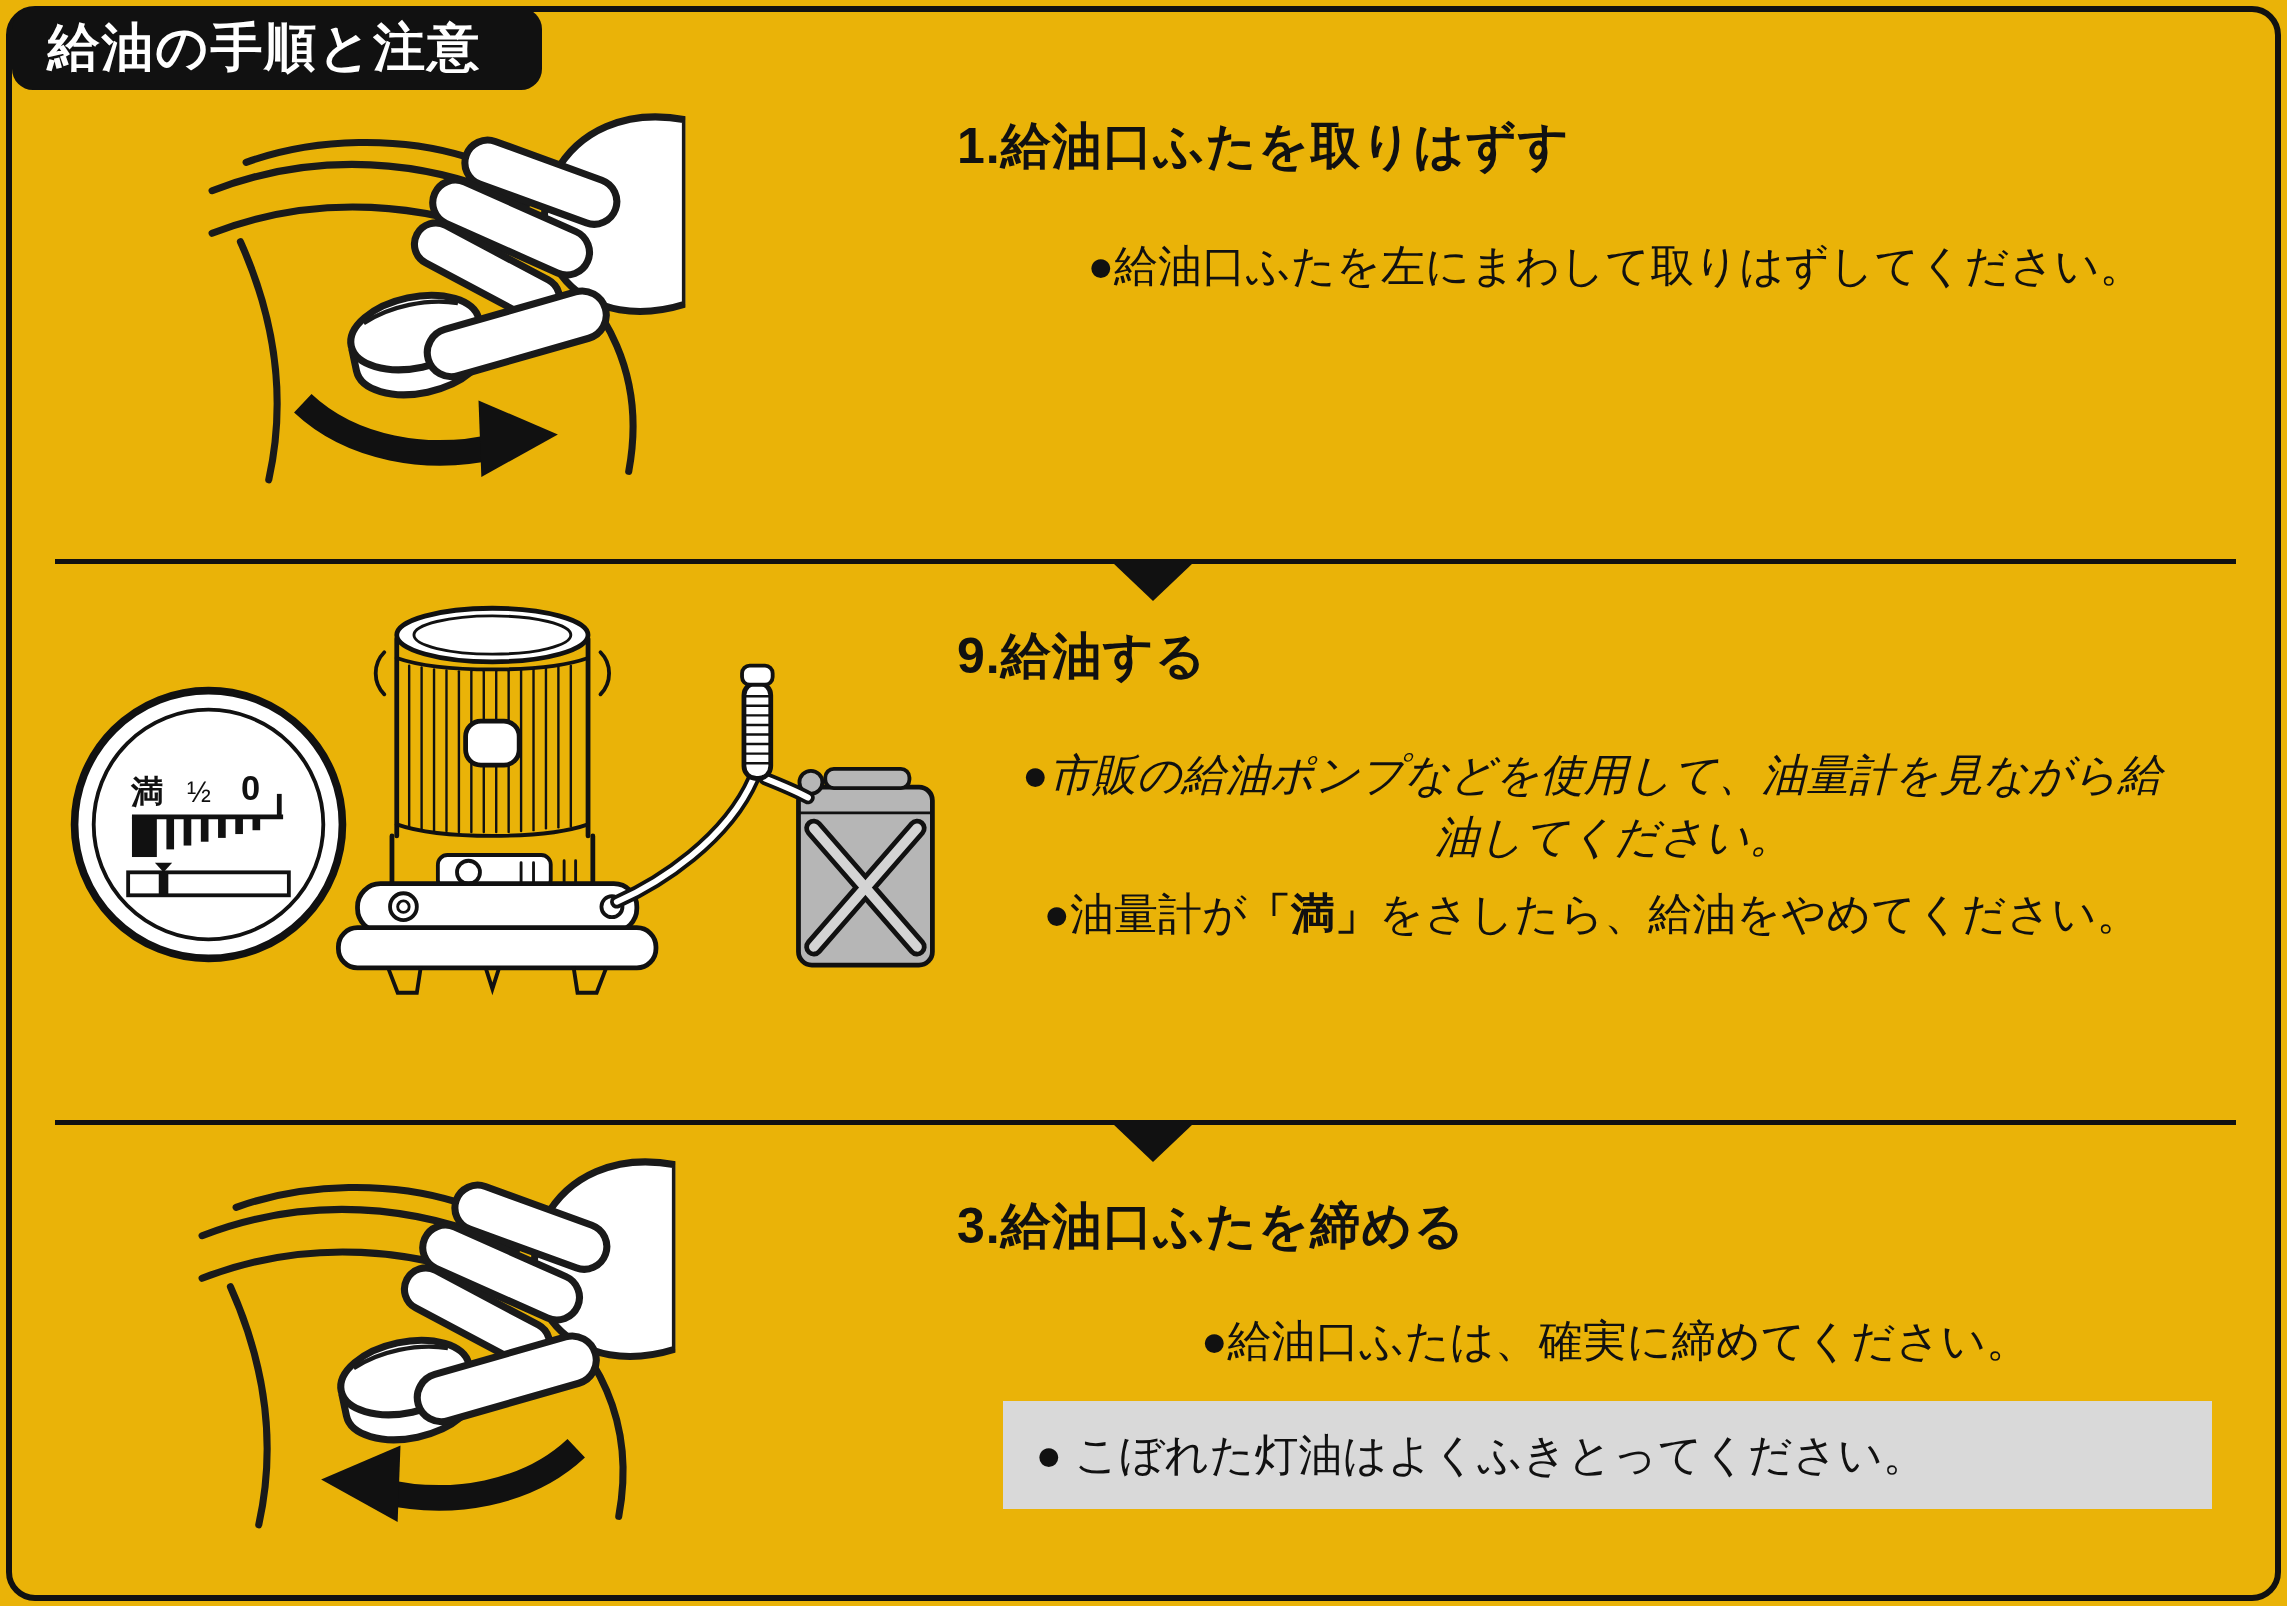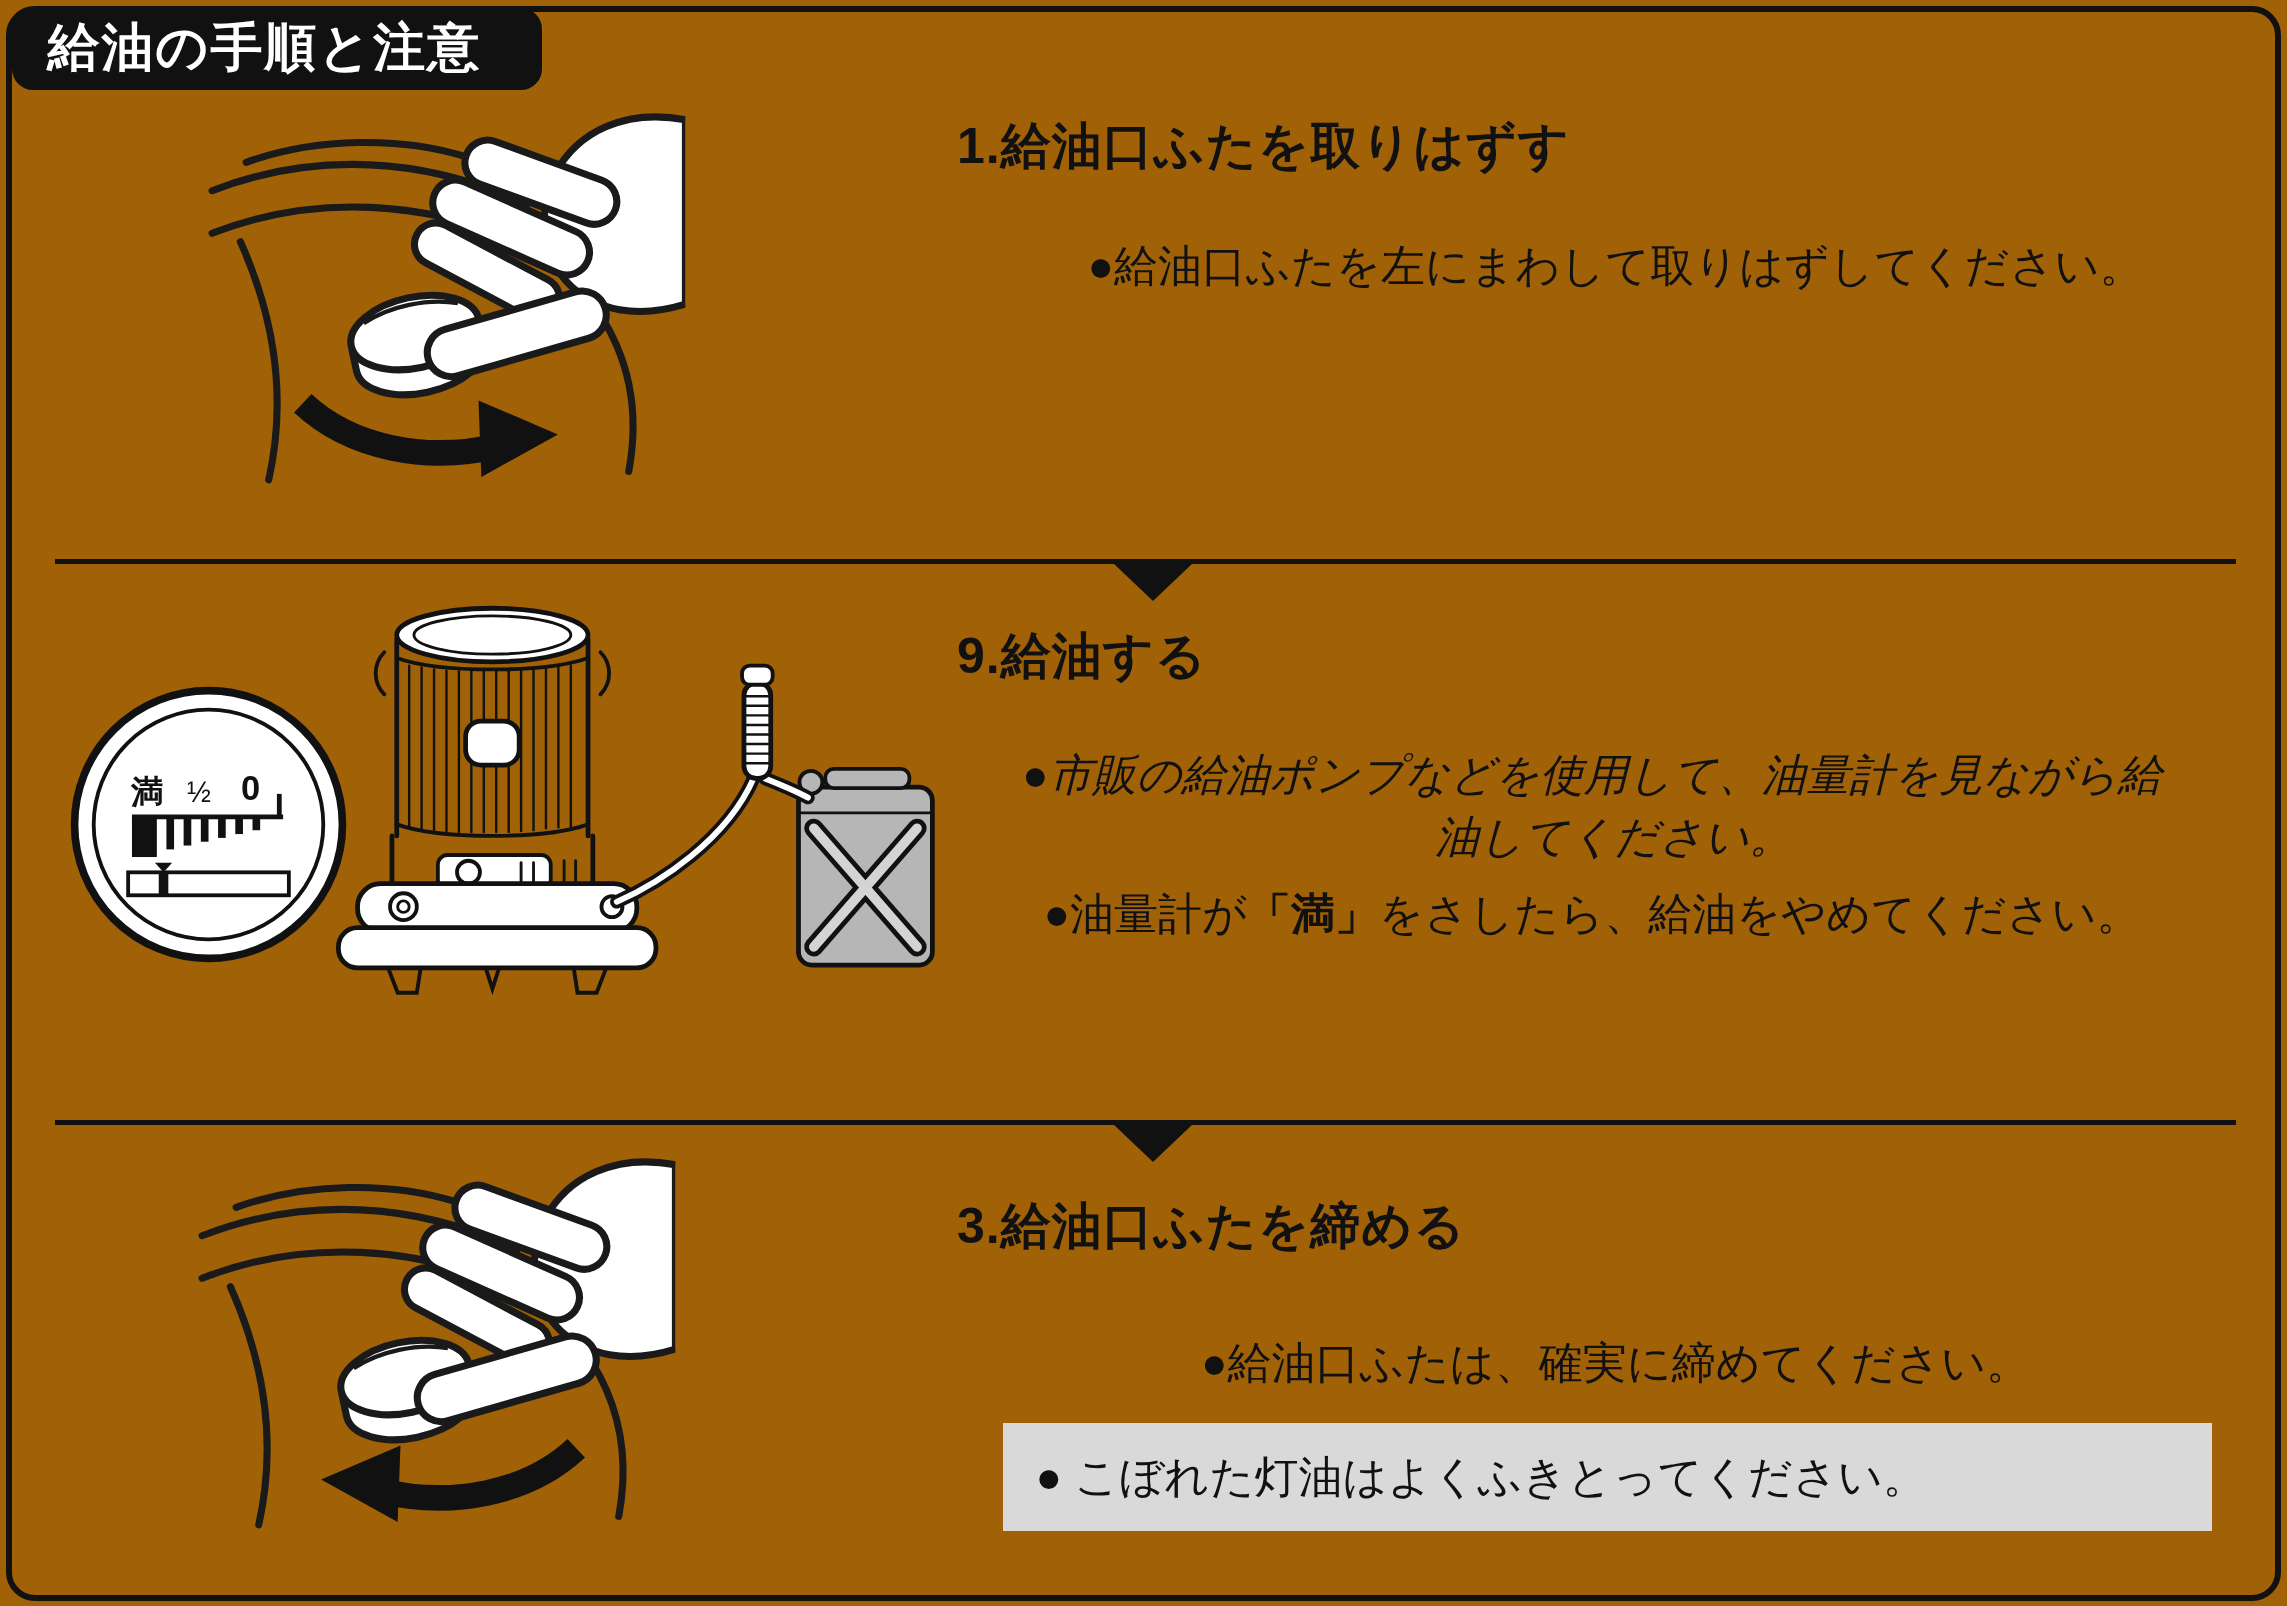--- a/index.html
+++ b/index.html
@@ -1,21 +1,21 @@
 <!DOCTYPE html>
 <html><head>
 <meta charset="utf-8">
 <style>
   * { box-sizing: border-box; }
   html, body { margin: 0; padding: 0; background: #ffffff; }
   .page {
     position: relative;
     width: 2287px;
     height: 1607px;
-    background: #a16207;
+    background: #eab308;
     color: #111111;
     font-family: "Liberation Sans", "DejaVu Sans", sans-serif;
     overflow: hidden;
   }
   .frame {
     position: absolute;
     left: 5.7px; top: 5.7px; right: 5.7px; bottom: 5.7px;
     border: 6.7px solid #111111;
     border-radius: 29px;
     pointer-events: none;
@@ -49,21 +49,21 @@
     padding-left: 44px;
     text-indent: -44px;
     text-align: center;
   }
   .step1 { top: 113px; width: 1271px; }
   .step1 .bullet { margin-top: 55px; }
   .step2 { top: 623px; width: 1224px; }
   .step2 .bullet-a { margin-top: 54px; font-style: italic; }
   .step2 .bullet-b { margin-top: 14px; }
   .step3 { top: 1193px; width: 1271px; }
-  .step3 .bullet { margin-top: 72px; }
+  .step3 .bullet { margin-top: 50px; }
   .bold-inline { font-weight: bold; }
   .note-box {
     margin-top: 29px;
     margin-left: 46px;
     width: 1209px;
     background: #d9d9d9;
     padding: 25px 32.5px;
     font-size: 44px;
     line-height: 1.3;
   }

